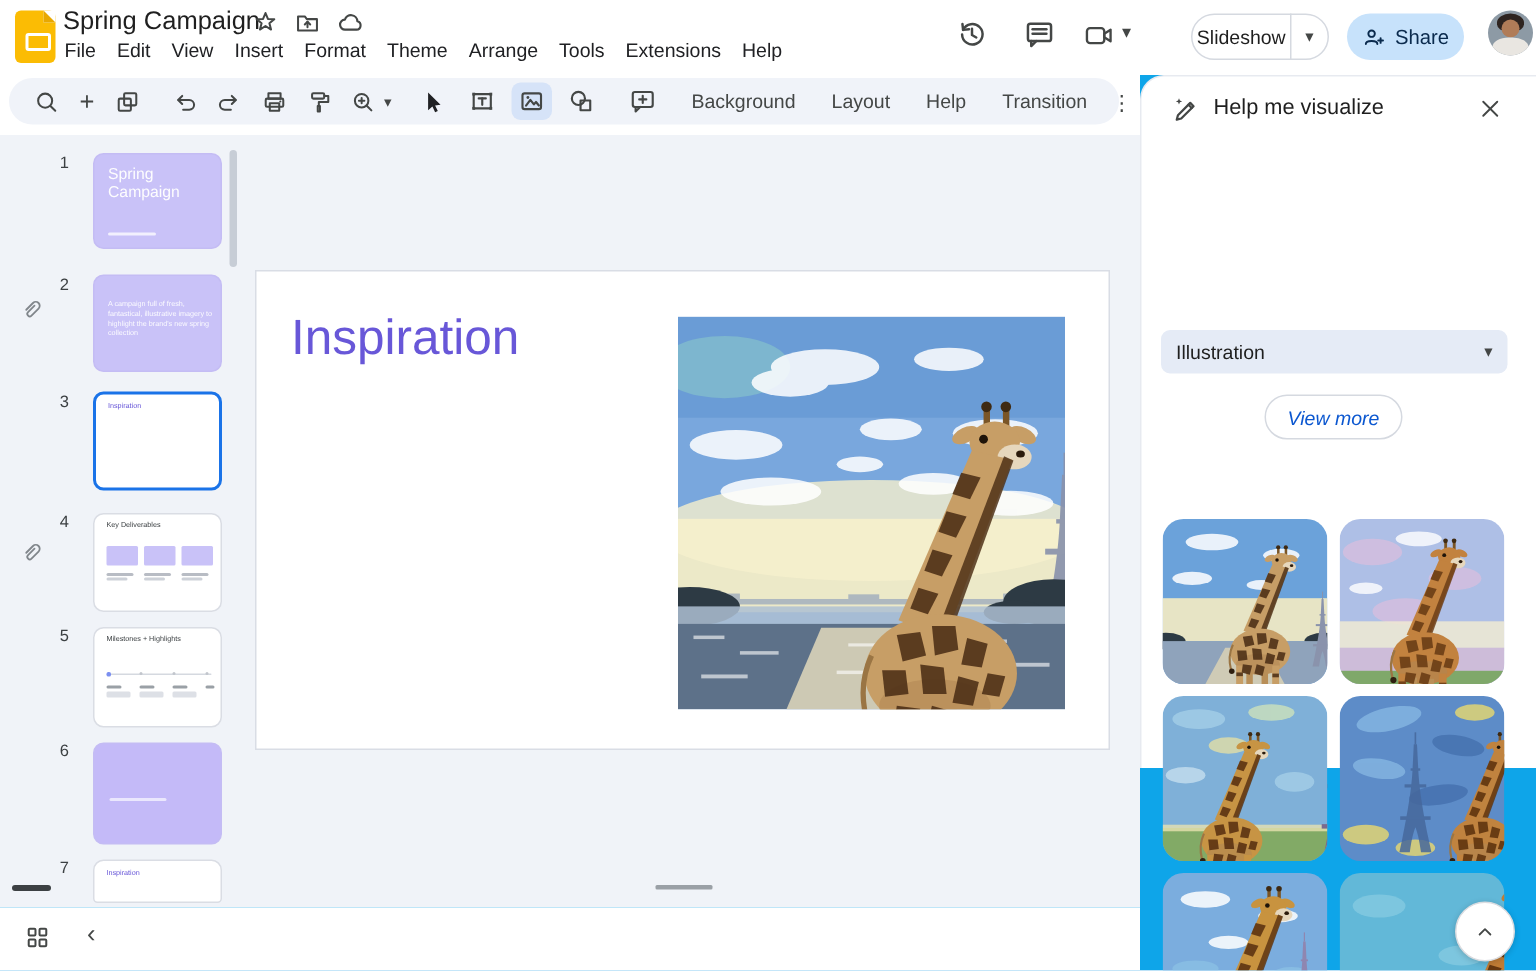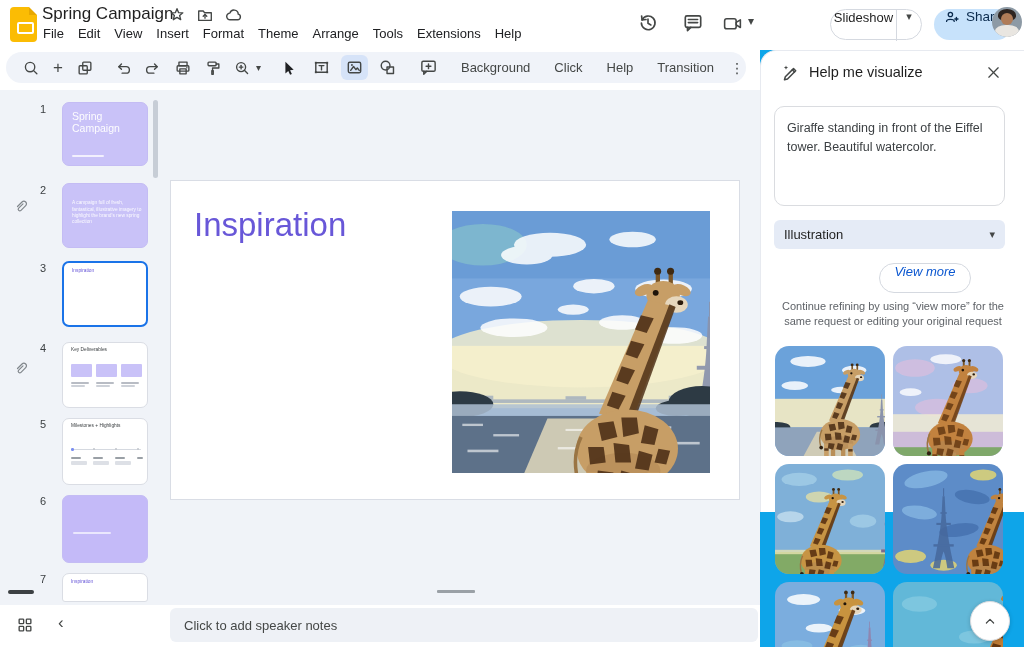--- a/index.html
+++ b/index.html
@@ -13,21 +13,21 @@
   .tb-sep{width:1px;height:18px;background:#d4d7dd;margin:0 4px;}
   .thumb{position:absolute;left:62px;width:86px;border-radius:7px;background:#fff;
          border:1px solid #dadde4;box-sizing:border-box;overflow:hidden;}
   .thumb.purple{background:#c9c2f8;border-color:#c4bcf4;}
   .thumb.selected{border:2px solid #1a73e8;}
   .slide-num{position:absolute;left:30px;width:16px;text-align:right;font-size:11px;color:#3c4043;}
   .tiny{font-size:8px;transform:scale(.6);transform-origin:0 0;line-height:1.35;}
   .bar{position:absolute;border-radius:1px;}
   .grid-img{position:absolute;width:110px;height:110px;border-radius:14px;overflow:hidden;cursor:pointer;}
   .grid-img svg{width:100%;height:100%;display:block;}
-  .pill-btn{display:flex;align-items:flex-start;justify-content:center;border-radius:16px;box-sizing:border-box;margin-left:36px;}
+  .pill-btn{display:flex;align-items:center;justify-content:center;border-radius:16px;box-sizing:border-box;}
 </style>
 </head>
 <body>
 
 <div class="app">
 
 <svg width="0" height="0" style="position:absolute">
   <defs>
     <symbol id="tower" viewBox="0 0 20 66" overflow="visible">
       <g fill="var(--tower,#8a93ac)">
@@ -252,21 +252,21 @@
           <svg class="ic" width="19" height="19" viewBox="0 0 20 20">
             <rect class="stk" x="3" y="3.5" width="14" height="10.5" rx="1.5"></rect>
             <path class="stk" d="M5,14 v3.2 l3.2,-3.2"></path>
             <line class="stk" x1="10" y1="6.2" x2="10" y2="11.2"></line>
             <line class="stk" x1="7.5" y1="8.7" x2="12.5" y2="8.7"></line>
           </svg>
         </span>
     <span class="tb-sep"></span>
     <span class="tb-label">Background</span>
     <span class="tb-sep"></span>
-    <span class="tb-label">Click</span>
+    <span class="tb-label">Layout</span>
     <span class="tb-sep"></span>
     <span class="tb-label">Help</span>
     <span class="tb-sep"></span>
     <span class="tb-label">Transition</span>
     <span style="font-size:14px;color:#444746;padding:0 8px;">⋮</span>
     <span style="flex:1"></span>
     <span style="padding:0 6px;">
           <svg class="ic" width="16" height="16" viewBox="0 0 20 20">
             <polyline class="stk" points="6,12.5 10,8.5 14,12.5"></polyline>
           </svg>
@@ -404,55 +404,48 @@
     <svg class="ic" width="18" height="18" viewBox="0 0 20 20">
           <g class="stk">
             <rect x="3.5" y="3.5" width="5" height="5" rx="0.8"></rect>
             <rect x="11.5" y="3.5" width="5" height="5" rx="0.8"></rect>
             <rect x="3.5" y="11.5" width="5" height="5" rx="0.8"></rect>
             <rect x="11.5" y="11.5" width="5" height="5" rx="0.8"></rect>
           </g>
         </svg>
   </span>
   <span class="abs" style="left:58px;top:8px;font-size:17px;color:#444746;">‹</span>
-  <div class="abs" style="left:170px;top:3px;width:588px;height:34px;background:#eef1f6;border-radius:6px;display:flex;align-items:center;">
-    <span style="margin-left:14px;font-size:13px;color:#444746;">Click to add speaker notes</span>
-  </div>
 </div>
 
 <div class="abs" style="left:760px;top:50px;width:264px;height:462px;background:#fff;border-radius:16px 0 0 0;border-left:1px solid #e7eaf0;border-top:1px solid #e7eaf0;box-sizing:border-box;">
   <span class="abs" style="left:20px;top:12px;">
     <svg class="ic" width="20" height="20" viewBox="0 0 20 20">
       <path class="stk" d="M6.5,16 l-3,0.8 0.8,-3 8.2,-8.2 2.2,2.2 z"></path>
       <line class="stk" x1="11.3" y1="6.8" x2="13.5" y2="9"></line>
       <path d="M5,2.5 l0.6,1.5 1.5,0.6 -1.5,0.6 -0.6,1.5 -0.6,-1.5 -1.5,-0.6 1.5,-0.6 z" fill="#444746"></path>
     </svg>
   </span>
   <span class="abs" style="left:48px;top:13px;font-size:14.5px;font-weight:500;color:#1f1f1f;">Help me visualize</span>
   <span class="abs" style="left:224px;top:13px;">
     <svg class="ic" width="17" height="17" viewBox="0 0 20 20">
           <line class="stk" x1="4.5" y1="4.5" x2="15.5" y2="15.5"></line>
           <line class="stk" x1="15.5" y1="4.5" x2="4.5" y2="15.5"></line>
         </svg>
   </span>
 
-  <div class="abs" style="left:13px;top:55px;width:231px;height:100px;border:1px solid #dadce0;border-radius:10px;box-sizing:border-box;padding:11px 12px;">
-    <span style="font-size:12.5px;line-height:1.45;color:#3c4043;">Giraffe standing in front of the Eiffel tower. Beautiful watercolor.</span>
-  </div>
 
   <div class="abs" style="left:13px;top:169px;width:231px;height:29px;background:#e5ebf6;border-radius:6px;display:flex;align-items:center;box-sizing:border-box;padding:0 10px;gap:44px;">
     <span style="font-size:13px;color:#1f1f1f;flex:1;">Illustration</span>
     <span style="font-size:11px;color:#444746;">▾</span>
   </div>
 
   <div class="abs pill-btn" style="left:82px;top:212px;width:92px;height:30px;border:1px solid #d5d9e0;background:#fff;">
     <span style="font-size:13px;font-weight:500;color:#0b57d0;font-style:italic;">View more</span>
   </div>
 
-  <div class="abs" style="left:14px;top:248px;width:236px;text-align:center;font-size:11px;line-height:1.4;color:#5f6368;">Continue refining by using “view more” for the same request or editing your original request</div>
 
   <div class="grid-img" style="left:14px;top:295px;">
     <svg viewBox="0 0 100 100" preserveAspectRatio="none">
       <rect width="100" height="100" fill="#6ba2da"></rect>
       <rect y="48" width="100" height="26" fill="#eee8c4" opacity="0.95"></rect>
       <g fill="#fff" opacity="0.85">
             <ellipse cx="30" cy="14" rx="16" ry="5"></ellipse>
             <ellipse cx="72" cy="22" rx="11" ry="4"></ellipse>
             <ellipse cx="18" cy="36" rx="12" ry="4"></ellipse>
             <ellipse cx="60" cy="40" rx="9" ry="3"></ellipse>

